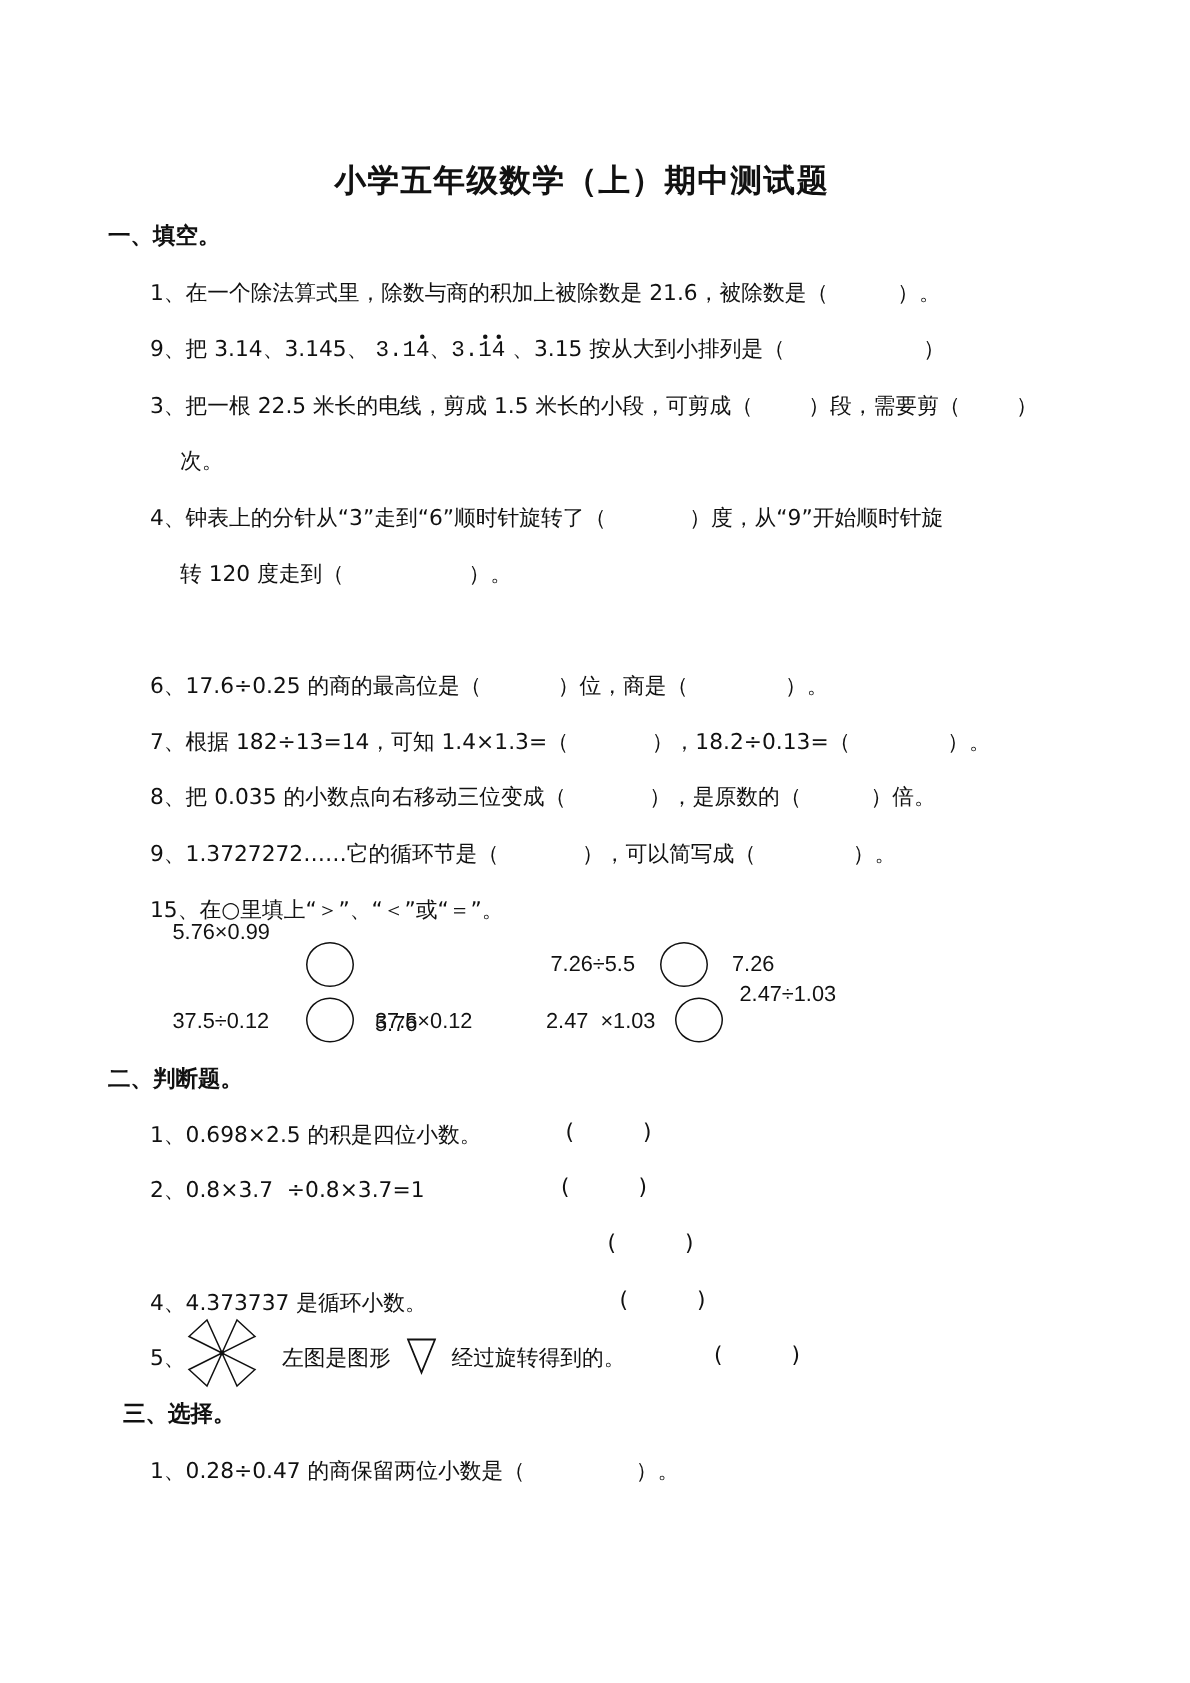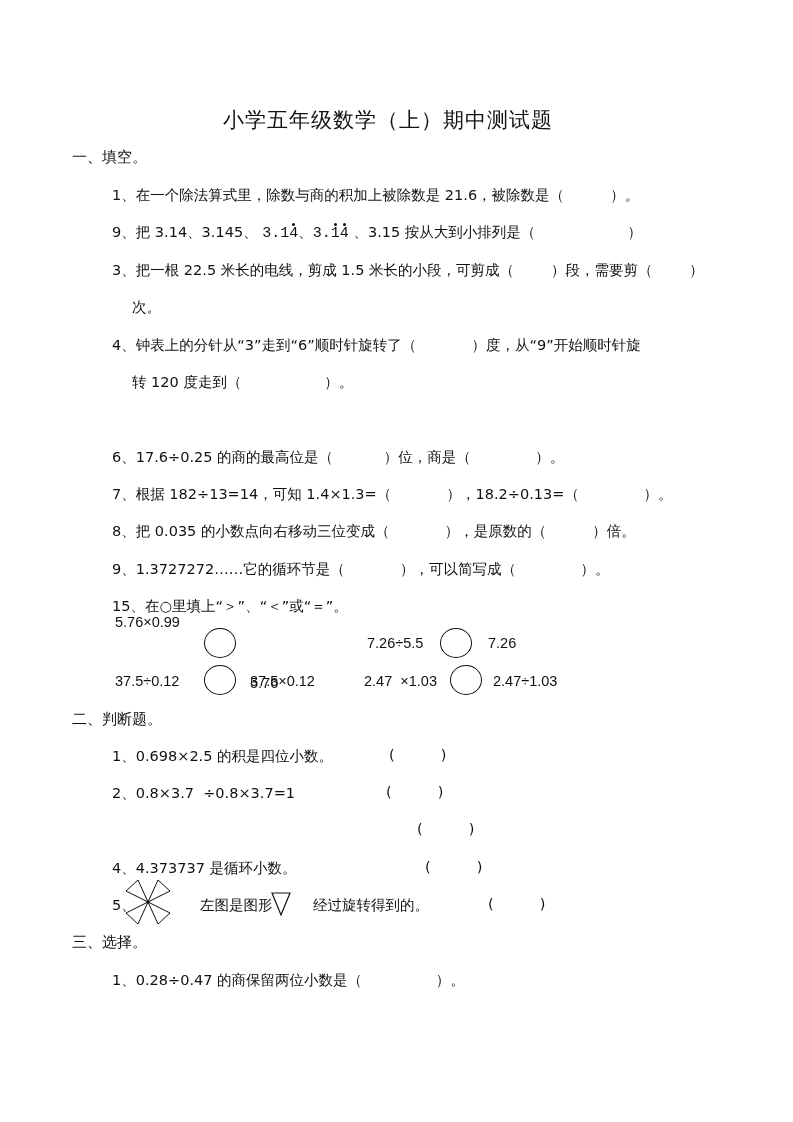--- a/index.html
+++ b/index.html
@@ -1,25 +1,25 @@
 <!DOCTYPE html>
 <html><head>
 <meta charset="utf-8">
 <style>
   html, body { margin: 0; padding: 0; background: #ffffff; }
   body { width: 793px; height: 1122px; position: relative; overflow: hidden;
          font-family: "Liberation Serif", "DejaVu Serif", serif; color: #111; }
   .page { position: absolute; left: 0; top: 0; width: 793px; height: 1122px; }
   .title { position: absolute; left: 0; width: 776px; top: 106px; text-align: center;
-           font-size: 21px; font-weight: normal; letter-spacing: 1px;
+           font-size: 21px; font-weight: bold; letter-spacing: 1px;
            font-family: "DejaVu Serif", "Liberation Serif", serif; }
-  .section-head { position: absolute; left: 72px; font-size: 15px; font-weight: normal;
+  .section-head { position: absolute; left: 72px; font-size: 15px; font-weight: bold;
                   font-family: "DejaVu Sans", "Liberation Sans", sans-serif; }
   .line { position: absolute; left: 100px; font-size: 14.5px; white-space: pre;
-          font-family: "DejaVu Sans", "Liberation Sans", sans-serif; margin-left: 12px; }
+          font-family: "DejaVu Sans", "Liberation Sans", sans-serif; }
   .line.cont { left: 120px; }
   .rep { display: inline-block; position: relative; font-family: "Liberation Mono", monospace; font-size: 15px; }
   .dot { position: relative; display: inline-block; }
   .dot::after { content: ""; position: absolute; left: 50%; top: -2px; width: 3px; height: 3px;
                 margin-left: -1.5px; border-radius: 50%; background: #111; }
   .cmp { position: absolute; font-size: 14.5px; font-family: "Liberation Sans", sans-serif; white-space: pre; }
   .circle { position: absolute; width: 32px; height: 30px; border: 1.5px solid #111; border-radius: 50%; box-sizing: border-box; }
   .pinwheel { position: absolute; left: 122px; top: 877px; }
 </style>
 </head>
@@ -54,21 +54,21 @@
   <div class="cmp" style="left:367px; top:635px;">7.26÷5.5</div>
   <div class="circle" style="left:440px; top:628px;"></div>
   <div class="cmp" style="left:488px; top:635px;">7.26</div>
 
   <div class="cmp" style="left:115px; top:673px;">37.5÷0.12</div>
   <div class="circle" style="left:204px; top:665px;"></div>
   <div class="cmp" style="left:250px; top:673px;">37.5×0.12</div>
 
   <div class="cmp" style="left:364px; top:673px;">2.47  ×1.03</div>
   <div class="circle" style="left:450px; top:665px;"></div>
-  <div class="cmp" style="left:493px; top:673px;text-align:center;">2.47÷1.03</div>
+  <div class="cmp" style="left:493px; top:655px;text-align:center;">2.47÷1.03</div>
 
   <div class="section-head" style="top:710px;">二、判断题。</div>
 
   <div class="line" style="top:747px;">1、0.698×2.5 的积是四位小数。</div>
   <div class="line" style="left:377px; top:747px;">(          )</div>
 
   <div class="line" style="top:784px;">2、0.8×3.7  ÷0.8×3.7=1</div>
   <div class="line" style="left:374px; top:784px;">(          )</div>
 
   <div class="line" style="left:405px; top:821px;">(          )</div>
@@ -86,16 +86,16 @@
     </g>
     <circle cx="26" cy="25" r="1.6" fill="#111"></circle>
   </svg>
   <div class="line" style="left:188px; top:896px;">左图是图形</div>
   <svg style="position:absolute; left:271px; top:891px;" width="20" height="26" viewBox="0 0 20 26">
     <polygon points="1,2 19,2 10,24" fill="none" stroke="#111" stroke-width="1.2"></polygon>
   </svg>
   <div class="line" style="left:301px; top:896px;">经过旋转得到的。</div>
   <div class="line" style="left:476px; top:896px;">(          )</div>
 
-  <div class="section-head" style="top:933px;">三、选择。</div>
+  <div class="section-head" style="top:933px;margin-left:10px;">三、选择。</div>
   <div class="line" style="top:971px;">1、0.28÷0.47 的商保留两位小数是（                ）。</div>
 
 </div>
 
 </body></html>

